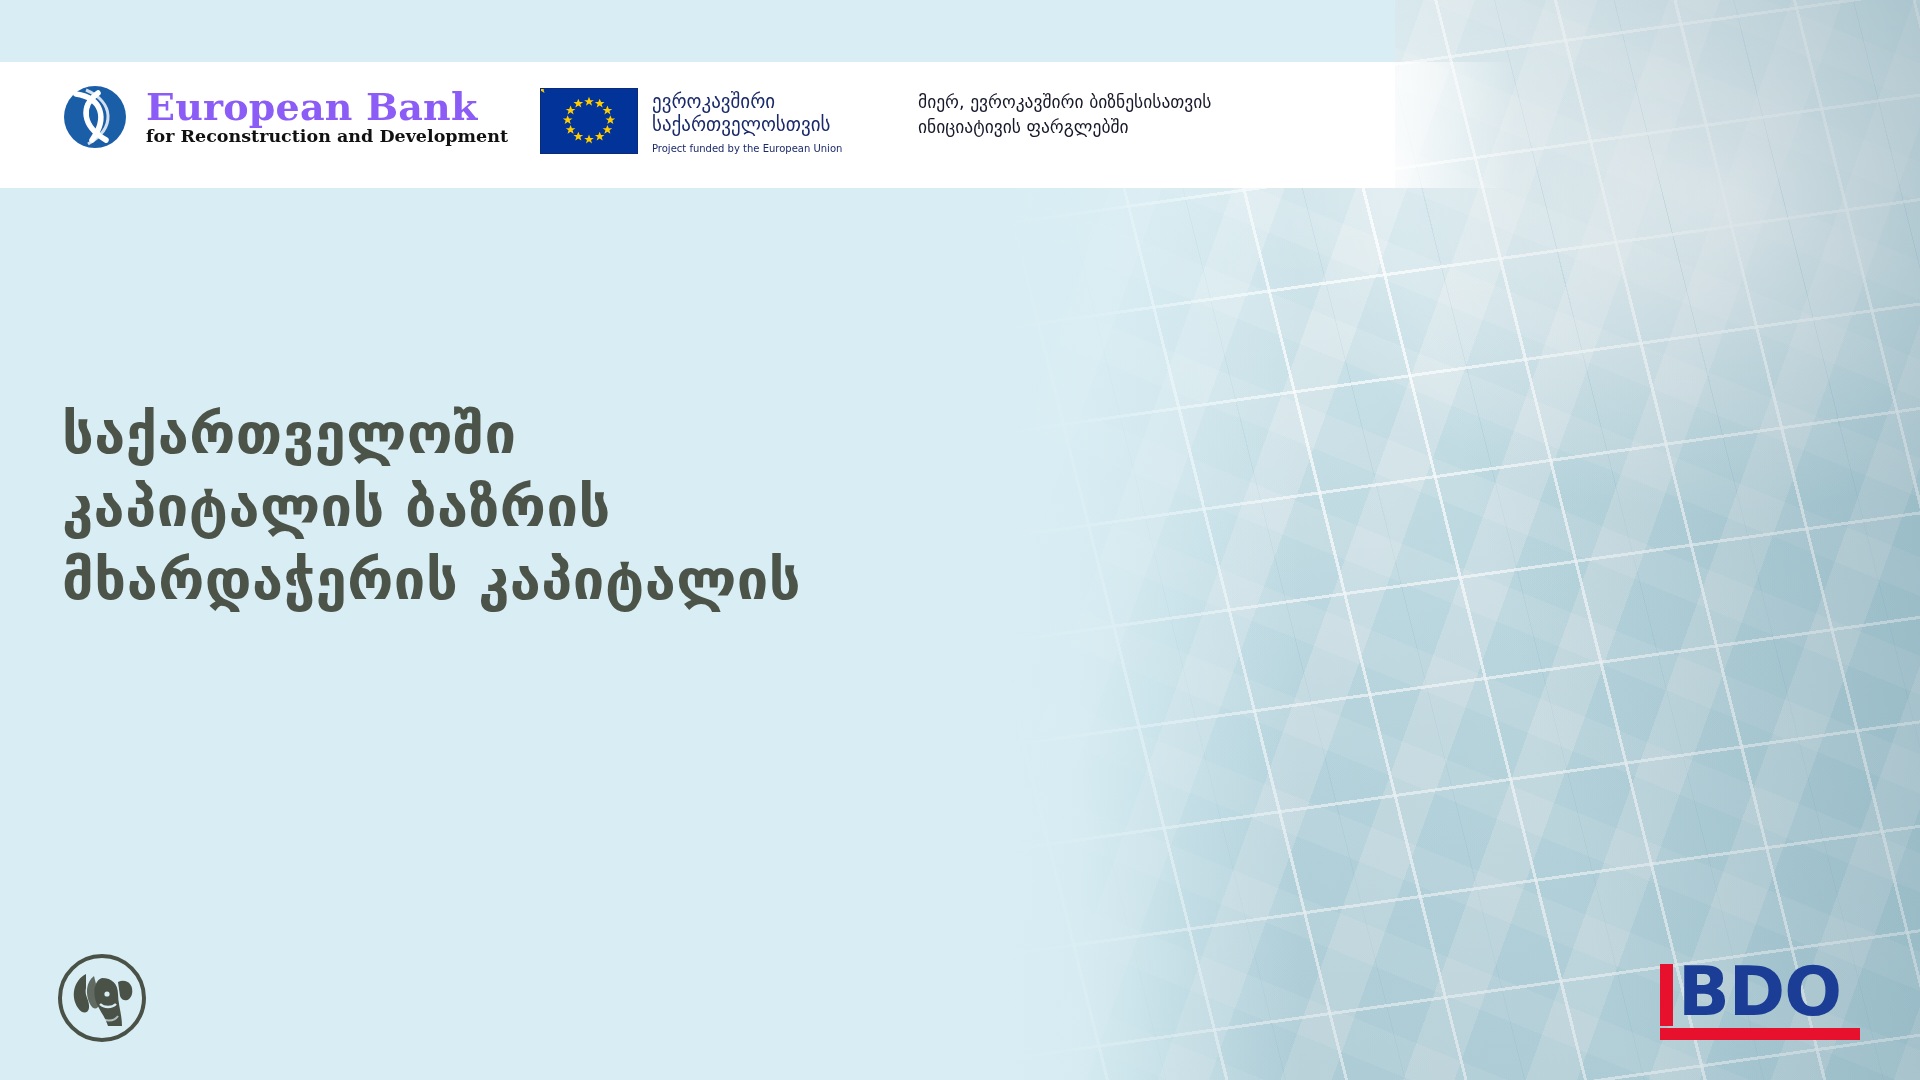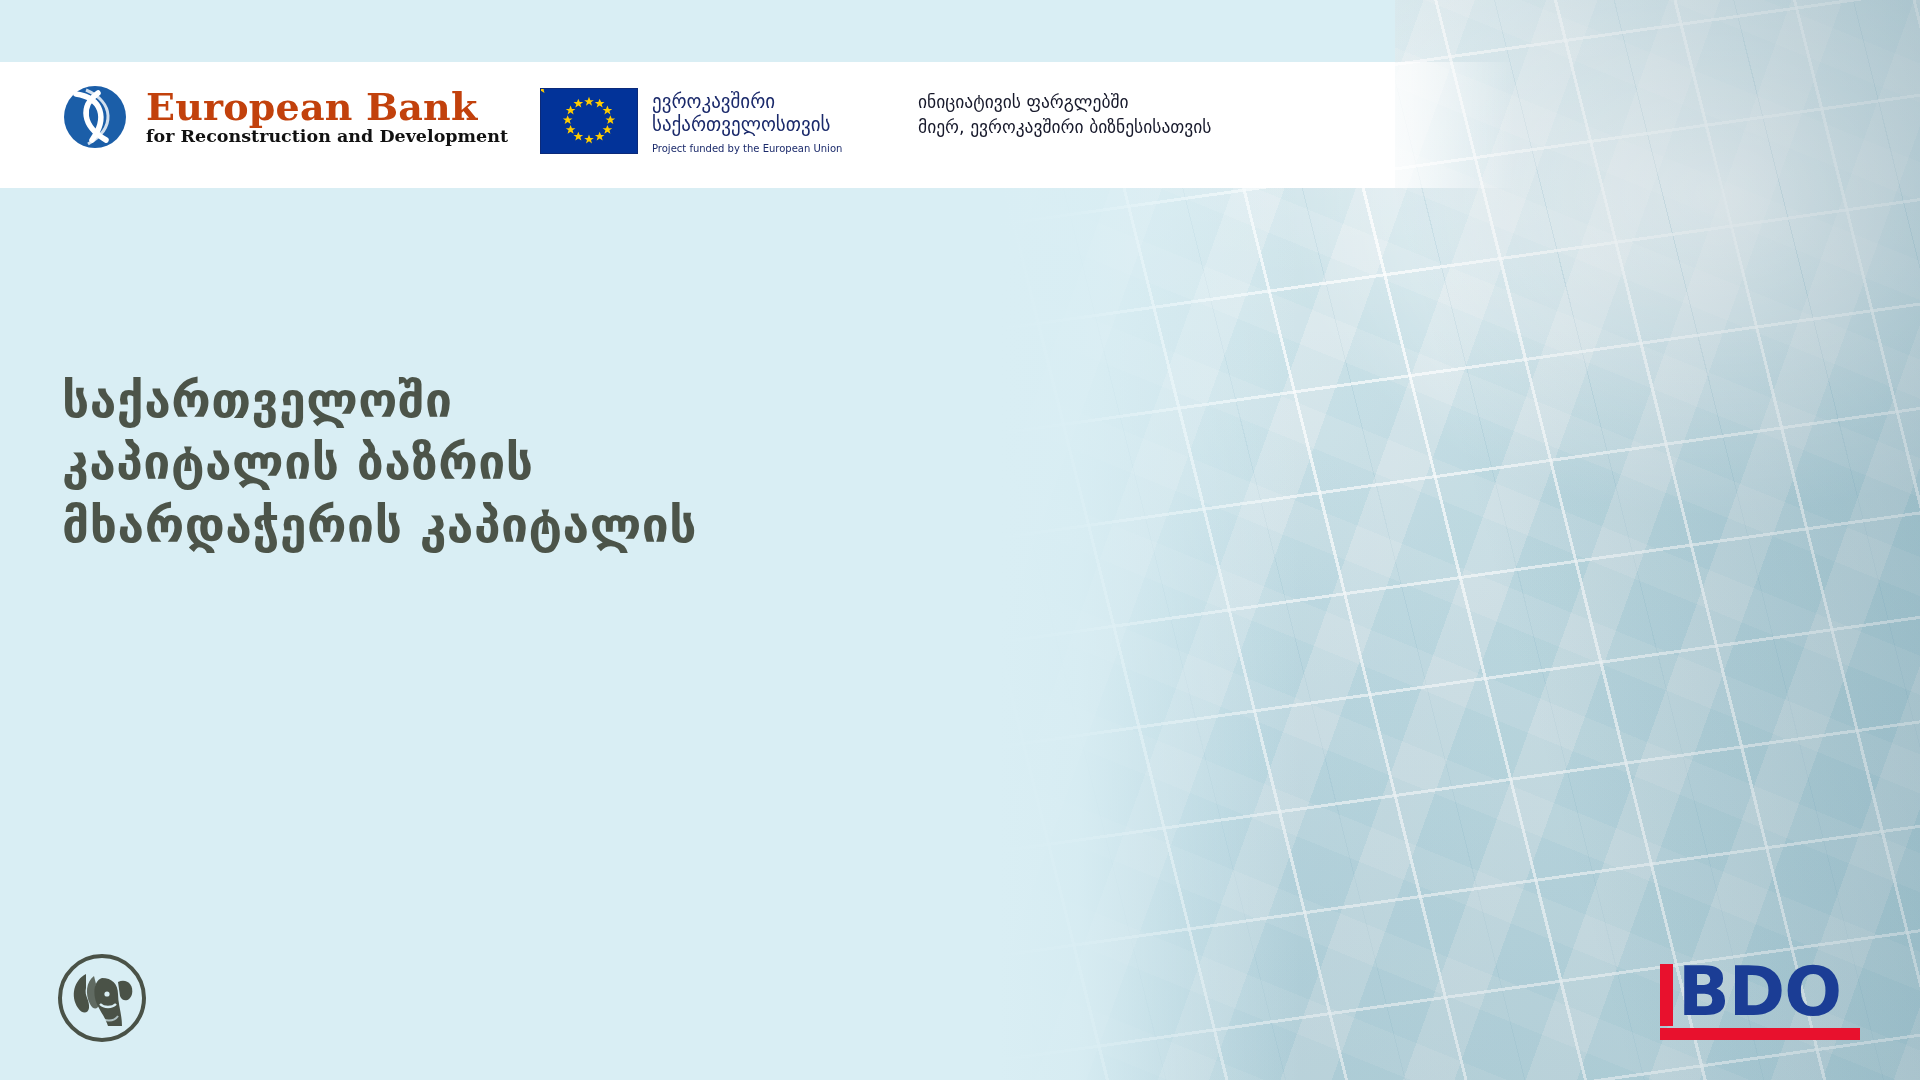--- a/index.html
+++ b/index.html
@@ -71,21 +71,21 @@
   #logobar .fade {
     position:absolute; top:0; right:-120px; width:190px; height:100%;
     background:linear-gradient(90deg, #ffffff 0%, rgba(255,255,255,.72) 45%, rgba(255,255,255,0) 100%);
   }
 
   .ebrd { position:absolute; left:62px; top:22px; display:flex; align-items:center; gap:18px; }
   .ebrd-mark { width:66px; height:66px; flex:0 0 auto; }
   .ebrd-text { line-height:1; }
   .ebrd-l1 {
     font-family:"DejaVu Serif", serif; font-weight:700;
-    font-size:38px; color:#c2410c; letter-spacing:.2px; white-space:nowrap;
+    font-size:38px; color:#8b5cf6; letter-spacing:.2px; white-space:nowrap;
   }
   .ebrd-l2 {
     font-family:"DejaVu Serif", serif; font-weight:700;
     font-size:17.5px; color:#111111; margin-top:2px; white-space:nowrap;
   }
 
   .eu { position:absolute; left:540px; top:26px; display:flex; align-items:center; gap:14px; }
   .eu-flag {
     width:98px; height:66px; background:#023399; position:relative;
     border:1px solid #0b2a7a; flex:0 0 auto;
@@ -102,23 +102,23 @@
 
   .funding {
     position:absolute; left:918px; top:28px; width:420px;
     font-family:"DejaVu Sans", sans-serif; font-size:17.5px;
     color:#16182a; line-height:1.42;
   }
   .funding div { white-space:nowrap; }
 
   
   #headline {
-    position:absolute; left:62px; top:369px; z-index:5;
+    position:absolute; left:62px; top:398px; z-index:5;
     font-family:"DejaVu Sans", sans-serif;
-    font-weight:700; font-size:48px; line-height:1.30;
+    font-weight:700; font-size:56px; line-height:1.30;
     color:#4c5449; letter-spacing:.5px;
   }
   #headline div { white-space:nowrap; }
 
   
   #galt {
     position:absolute; left:56px; top:952px; z-index:5;
     display:flex; align-items:center; gap:22px;
   }
   #galt .gt-mark { width:92px; height:92px; flex:0 0 auto; }
@@ -202,22 +202,22 @@
       </svg>
     </span>
     <span class="eu-words">
       <div class="eu-w1">ევროკავშირი</div>
       <div class="eu-w2">საქართველოსთვის</div>
       <div class="eu-cap">Project funded by the European Union</div>
     </span>
   </div>
 
   <div class="funding">
+    <div>მიერ, ევროკავშირი ბიზნესისათვის</div>
     <div>ინიციატივის ფარგლებში</div>
-    <div>მიერ, ევროკავშირი ბიზნესისათვის</div>
   </div>
 </div>
 
 <div id="headline">
   <div>საქართველოში</div>
   <div>კაპიტალის ბაზრის</div>
   <div>მხარდაჭერის კაპიტალის</div>
 </div>
 
 <div id="galt">

